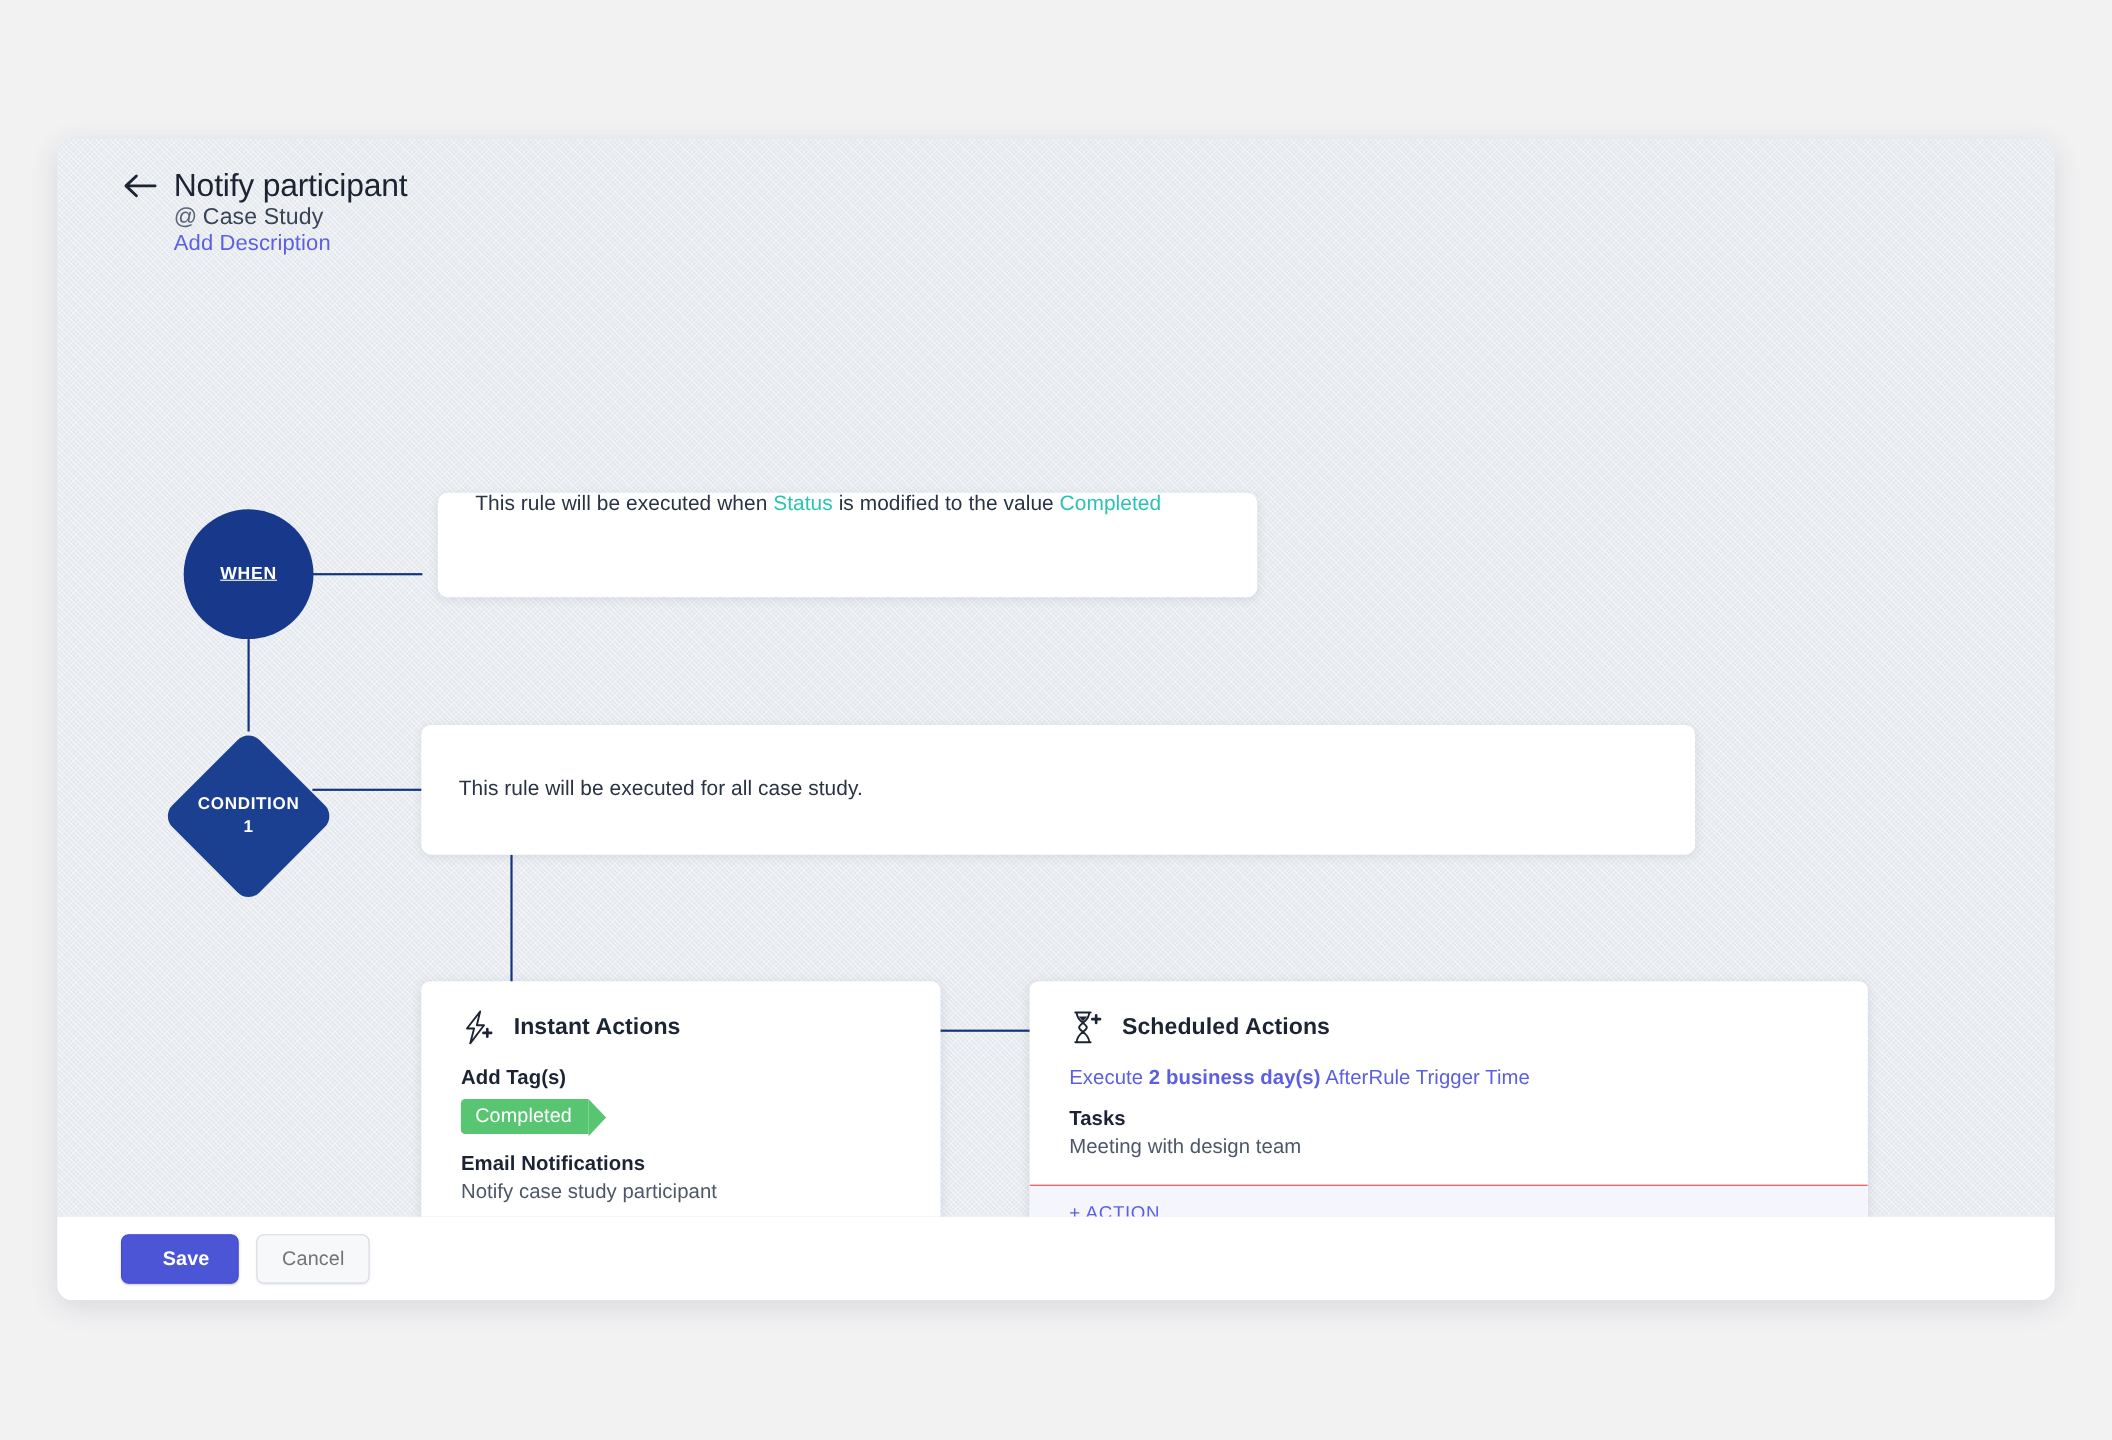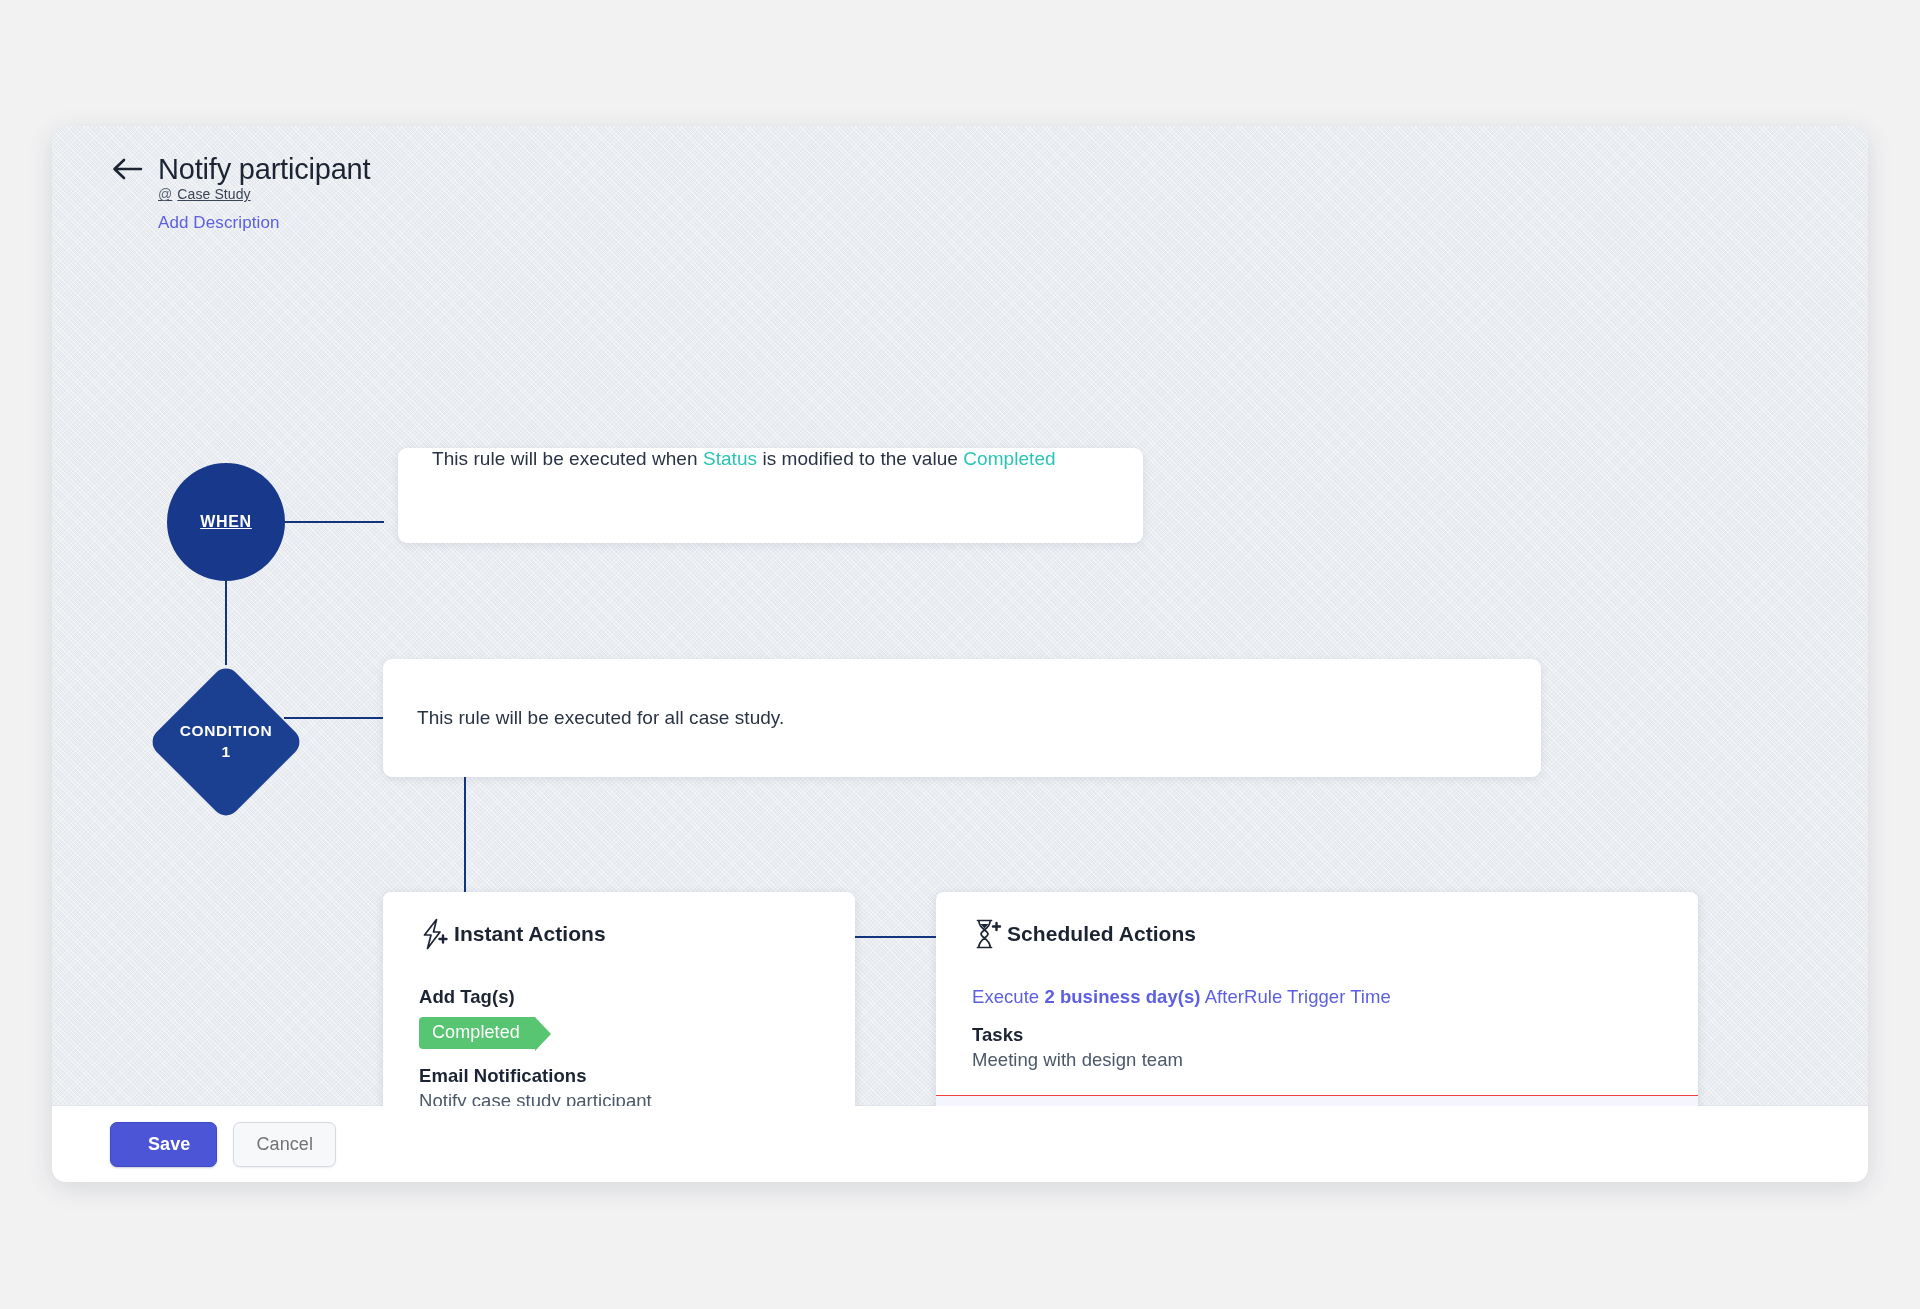--- a/index.html
+++ b/index.html
@@ -63,34 +63,32 @@
   .page-title {
     font-size: 29px;
     font-weight: 400;
     color: #1c2433;
     letter-spacing: -0.2px;
     line-height: 1.05;
   }
   .subtitle {
     margin-left: 48px;
     margin-top: 2px;
-    font-size: 14px;
+    font-size: 21px;
     color: #3a4456;
     letter-spacing: 0.1px;
-    text-decoration: underline;
   }
   .subtitle .at {
     color: #5b6577;
     margin-right: 5px;
   }
   .add-description {
     display: inline-block;
     margin-left: 48px;
-    margin-top: 11px;
-    font-size: 17px;
+    font-size: 20px;
     color: #5b5fe0;
     cursor: pointer;
     letter-spacing: 0.1px;
   }
 
   
   .line {
     position: absolute;
     background: #13357e;
   }
@@ -201,22 +199,22 @@
     display: flex;
     flex-direction: column;
   }
   .action-body {
     padding: 26px 36px 24px 36px;
     flex: 1 1 auto;
   }
   .action-head {
     display: flex;
     align-items: center;
-    gap: 5px;
-    margin-bottom: 36px;
+    gap: 18px;
+    margin-bottom: 18px;
   }
   .action-icon { width: 30px; height: 32px; flex: none; display:block; }
   .action-title {
     font-size: 21px;
     font-weight: 700;
     color: #1c2433;
     letter-spacing: 0.05px;
   }
   .field-label {
     font-size: 18.5px;

